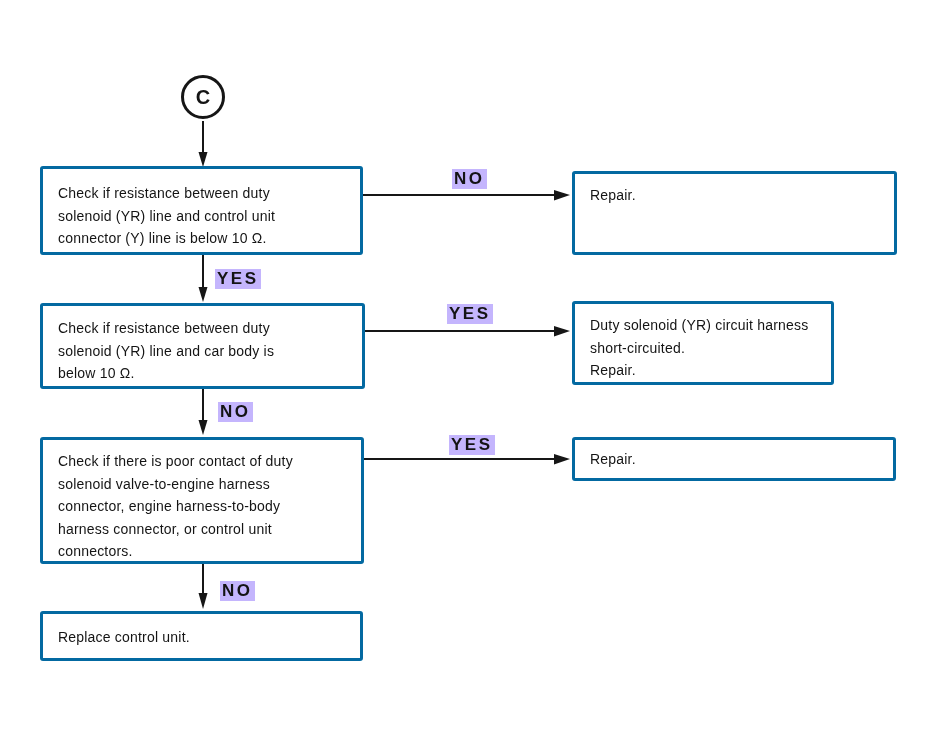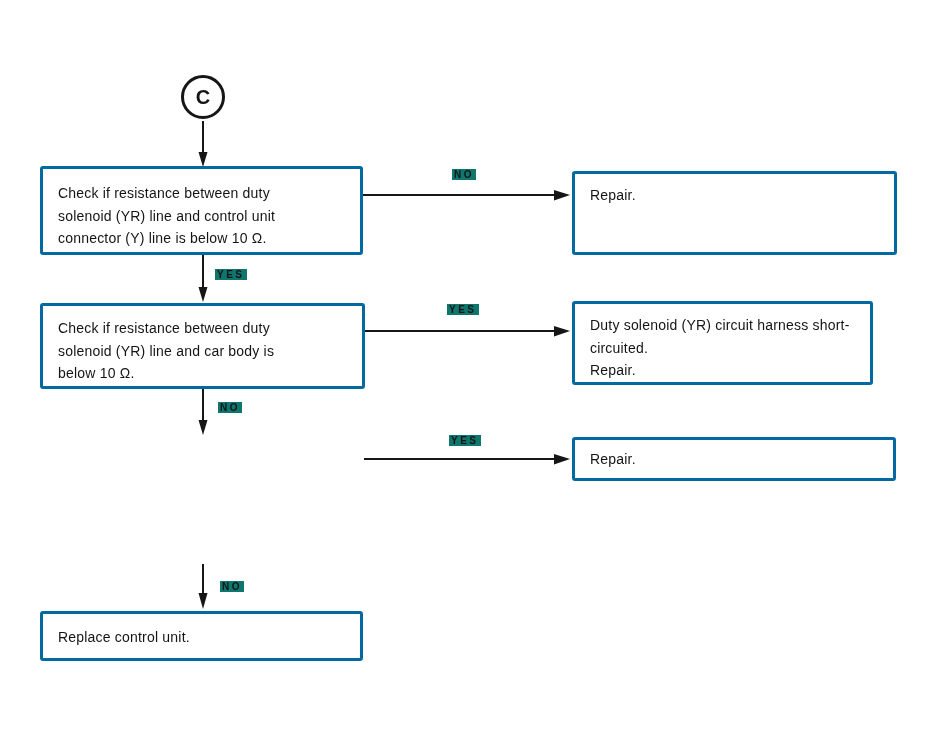--- a/index.html
+++ b/index.html
@@ -37,25 +37,25 @@
     width: 44px; height: 44px;
     border: 3px solid #161616;
     border-radius: 50%;
     background: #ffffff;
     display: flex; align-items: center; justify-content: center;
     font-size: 20px; font-weight: 700;
     color: #141414;
   }
   .edge-label {
     position: absolute;
-    font-size: 10px;
+    font-size: 17px;
     font-weight: 700;
     letter-spacing: 2.5px;
     color: #141414;
-    background: #0f766e;
+    background: #c4b5fd;
     padding: 0 2px;
   }
   .result .line { display: block; }
 </style>
 </head>
 <body>
 
 <div class="canvas">
 
   <svg class="connectors" viewBox="0 0 935 735" xmlns="http://www.w3.org/2000/svg">
@@ -94,30 +94,33 @@
   </div>
 
   <div class="node check" style="left:40px; top:166px; width:323px; height:89px; padding-top:13px;">
     <span>Check if resistance between duty solenoid (YR) line and control unit connector (Y) line is below 10 Ω.</span>
   </div>
 
   <div class="node check" style="left:40px; top:303px; width:325px; height:86px; padding-top:11px;">
     <span>Check if resistance between duty solenoid (YR) line and car body is below 10 Ω.</span>
   </div>
 
+  <div class="node check" style="left:40px; top:437px; width:324px; height:127px; padding-top:10px;">
+    <span>Check if there is poor contact of duty solenoid valve-to-engine harness connector, engine harness-to-body harness connector, or control unit connectors.</span>
+  </div>
 
   <div class="node check" style="left:40px; top:611px; width:323px; height:50px; padding-top:12px;">
     <span>Replace control unit.</span>
   </div>
 
   <div class="node result" style="left:572px; top:171px; width:325px; height:84px;">
     <span class="line">Repair.</span>
   </div>
 
-  <div class="node result" style="left:572px; top:301px; width:301px; height:84px;">
+  <div class="node result" style="left:572px; top:301px; width:262px; height:84px;">
     <span class="line">Duty solenoid (YR) circuit harness short-circuited.</span>
     <span class="line">Repair.</span>
   </div>
 
   <div class="node result" style="left:572px; top:437px; width:324px; height:44px; padding-top:8px;">
     <span class="line">Repair.</span>
   </div>
 
   <div class="edge-label" style="left:452px; top:169px;">NO</div>
   <div class="edge-label" style="left:215px; top:269px;">YES</div>

